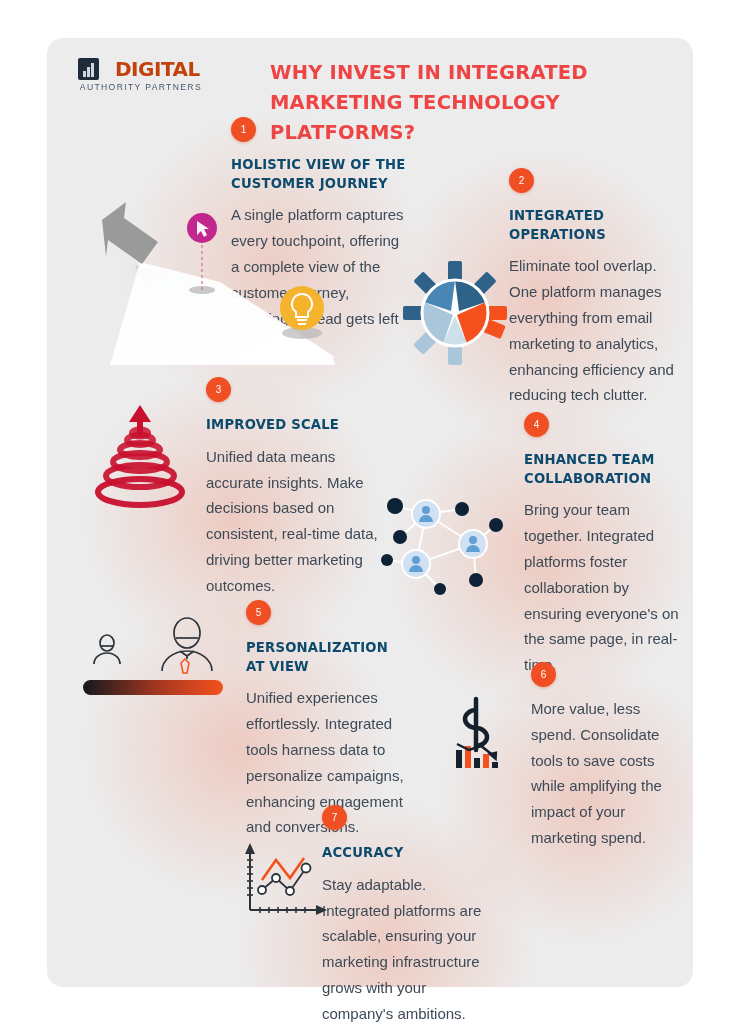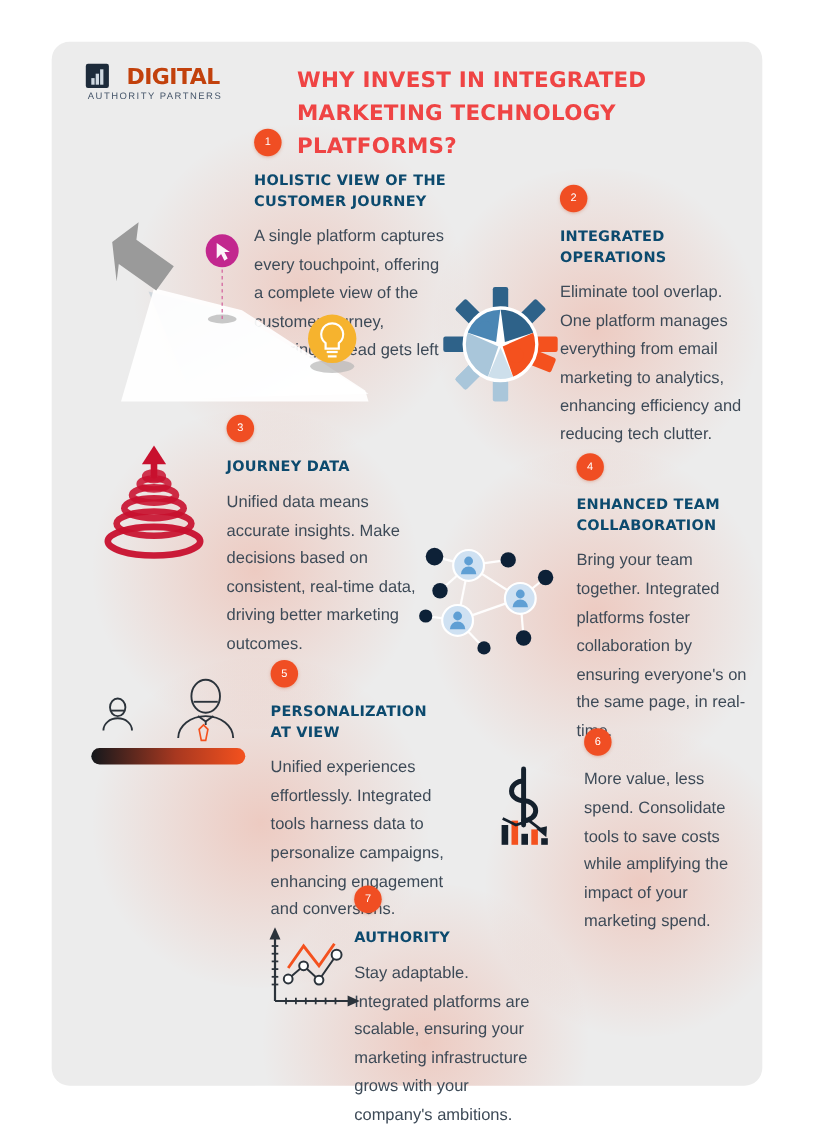--- a/index.html
+++ b/index.html
@@ -169,21 +169,21 @@
       <path d="M-12,31 A33 33 0 0 0 12,31 L0,3 Z" fill="#cddfeb"></path>
       <circle r="33" fill="none" stroke="#ffffff" stroke-width="3"></circle>
       <circle r="7" cx="-14" cy="-14" fill="#4a86b4"></circle>
       <circle r="7" cx="14" cy="10" fill="#f4511e"></circle>
     </g>
   </svg>
 
   <div class="block" style="left:206px;top:377px;width:175px;">
     <div class="badge">3</div>
     <div class="b-title">
-      <div>JOURNEY DATA</div>
+      <div>IMPROVED SCALE</div>
     </div>
     <div class="b-body">Unified data means accurate insights. Make decisions based on consistent, real-time data, driving better marketing outcomes.</div>
   </div>
 
   <svg style="position:absolute;left:85px;top:400px;" width="110" height="110" viewBox="0 0 110 110">
     <g fill="none" stroke="#c8102e" stroke-width="6" stroke-linecap="round">
       <ellipse cx="55" cy="92" rx="42" ry="13" opacity=".95"></ellipse>
       <ellipse cx="55" cy="76" rx="34" ry="11" opacity=".92"></ellipse>
       <ellipse cx="55" cy="62" rx="27" ry="9" opacity=".9"></ellipse>
       <ellipse cx="55" cy="50" rx="20" ry="7" opacity=".88"></ellipse>
@@ -288,21 +288,21 @@
       <rect x="41" y="66" width="6" height="14" fill="#f4511e"></rect>
       <rect x="50" y="74" width="6" height="6" fill="#14202c"></rect>
       <polyline points="15,56 27,62 39,58 52,68" fill="none" stroke="#14202c" stroke-width="2.5"></polyline>
       <polygon points="52,62 58,70 46,70" fill="#14202c" transform="rotate(40 52 67)"></polygon>
     </g>
   </svg>
 
   <div class="block" style="left:322px;top:805px;width:165px;">
     <div class="badge">7</div>
     <div class="b-title">
-      <div>AUTHORITY</div>
+      <div>ACCURACY</div>
     </div>
     <div class="b-body">Stay adaptable. Integrated platforms are scalable, ensuring your marketing infrastructure grows with your company's ambitions.</div>
   </div>
 
   <svg style="position:absolute;left:232px;top:838px;" width="105" height="90" viewBox="0 0 105 90">
     <g stroke="#2b333b" stroke-width="2" fill="none">
       <line x1="18" y1="72" x2="18" y2="12"></line>
         <polygon points="18,5 23,16 13,16" fill="#2b333b" stroke="none"></polygon>
       <line x1="18" y1="72" x2="88" y2="72"></line>
         <polygon points="95,72 84,77 84,67" fill="#2b333b" stroke="none"></polygon>

